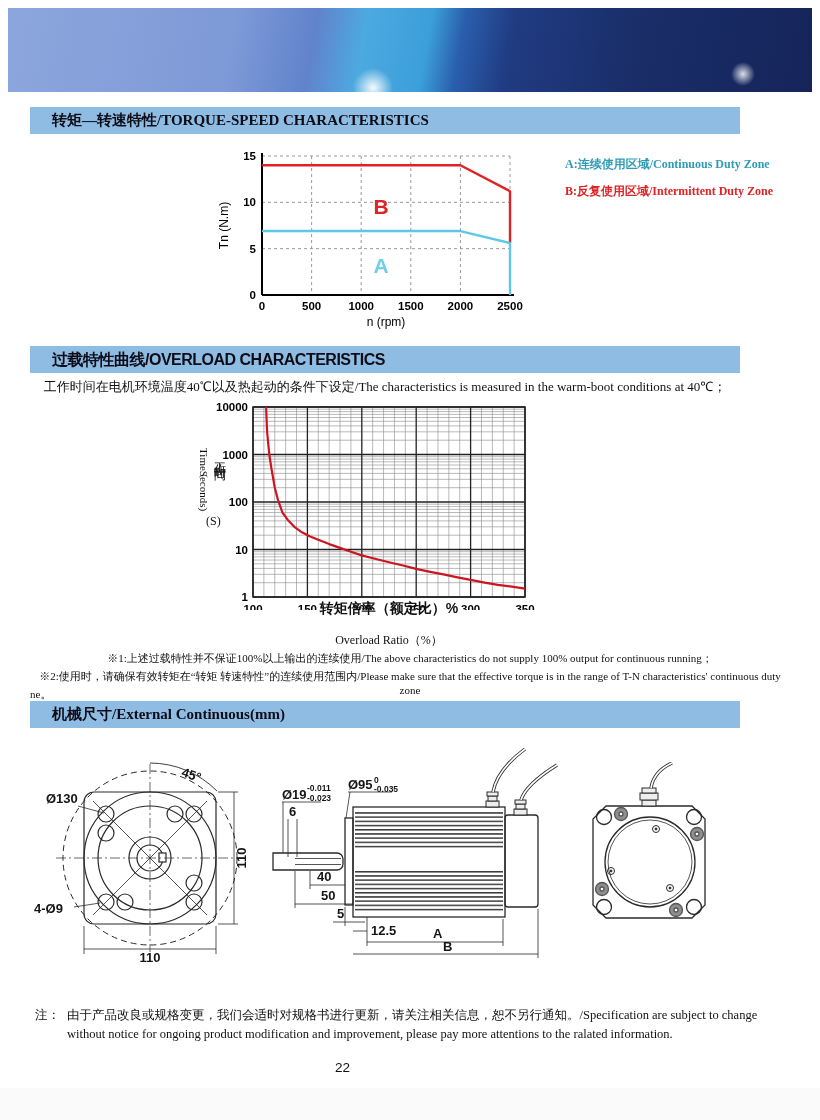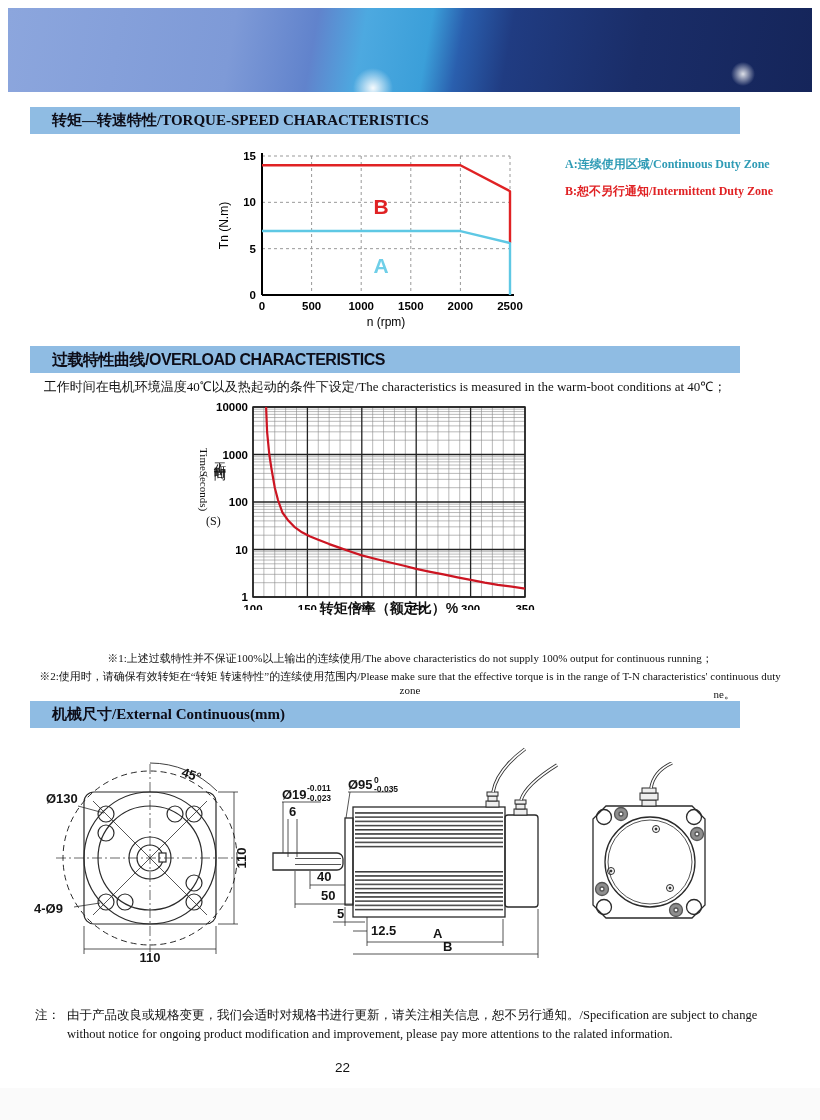--- a/index.html
+++ b/index.html
@@ -23,21 +23,21 @@
   #legA{top:156px} #legB{top:183px}
   #ochart{position:absolute;left:195px;top:396px;width:380px;height:262px}
   .time-en{position:absolute;left:1px;top:52px;writing-mode:vertical-rl;font-size:11px}
   .time-cn{position:absolute;left:16px;top:56px;writing-mode:vertical-rl;font-size:12.5px;letter-spacing:2px}
   .time-s{position:absolute;left:11px;top:118px;font-size:12px}
   .oxl1{position:absolute;left:58px;top:204px;width:272px;text-align:center;
         font-family:"Liberation Sans",sans-serif;font-weight:bold;font-size:14px}
   .oxl2{position:absolute;left:58px;top:236px;width:272px;text-align:center;font-size:12px}
   .note{position:absolute;left:30px;width:760px;text-align:center;font-size:11px}
   #note1{top:651px} #note2{top:669px}
-  #noteTail{top:687px;width:705px;text-align:right;padding-right:55px}
+  #noteTail{top:687px;width:705px;text-align:left;padding-right:55px}
   .draw{position:absolute}
   .dim{font:bold 13px "Liberation Sans",sans-serif;fill:#151515}
   .dimS{font:bold 8.5px "Liberation Sans",sans-serif;fill:#151515}
   #fnote{position:absolute;left:35px;top:1006px;width:745px;font-size:12.5px;display:flex;line-height:1.55}
   .fprefix{width:32px;flex:none}
   .ftext{flex:1}
   #pgno{position:absolute;left:300px;top:1060px;width:50px;text-align:right;
         font:13.5px "Liberation Sans",sans-serif}
   .botband{position:absolute;left:0;bottom:0;width:820px;height:32px;background:#fafafa}
   svg text{stroke:none}
@@ -75,21 +75,21 @@
       <text x="298" y="164" text-anchor="middle" font-size="11.5" font-weight="bold" font-family="Liberation Sans,sans-serif">2500</text>
       <polyline points="50,19.26666666666665 248.4,19.26666666666665 298,45.21333333333334 298,97.10666666666667" fill="none" stroke="#e02224" stroke-width="2.4" stroke-linejoin="round"></polyline>
       <polyline points="50,85.06 248.4,85.06 298,97.10666666666667 298,149" fill="none" stroke="#5ec8e4" stroke-width="2.4" stroke-linejoin="round"></polyline>
       <text x="169.04" y="68.38000000000001" text-anchor="middle" fill="#e02224" font-size="21" font-weight="bold" font-family="Liberation Sans,sans-serif">B</text>
       <text x="169.04" y="126.75999999999999" text-anchor="middle" fill="#6fcfe8" font-size="21" font-weight="bold" font-family="Liberation Sans,sans-serif">A</text>
       <text x="0" y="0" transform="translate(16 79.5) rotate(-90)" text-anchor="middle" font-size="12" font-family="Liberation Sans,sans-serif">Tn (N.m)</text>
       <text x="174" y="180" text-anchor="middle" font-size="12" font-family="Liberation Sans,sans-serif">n (rpm)</text>
     </svg>
 </div>
 <div class="legend" id="legA" style="color: rgb(46, 155, 181);">A:连续使用区域/Continuous Duty Zone</div>
-<div class="legend" id="legB" style="color: rgb(224, 34, 36);">B:恕不另行通知/Intermittent Duty Zone</div>
+<div class="legend" id="legB" style="color: rgb(224, 34, 36);">B:反复使用区域/Intermittent Duty Zone</div>
 
 <div class="sec-bar" id="bar2">
   <div class="sec-title">过载特性曲线/OVERLOAD CHARACTERISTICS</div>
 </div>
 <div class="subtitle">工作时间在电机环境温度40℃以及热起动的条件下设定/The characteristics is measured in the warm-boot conditions at 40℃；</div>
 
 <div id="ochart">
   <svg width="380" height="214" viewBox="0 0 380 214">
       <line x1="68.88" y1="11" x2="68.88" y2="201" stroke="#8a8a8a" stroke-width="0.6"></line>
       <line x1="79.76" y1="11" x2="79.76" y2="201" stroke="#8a8a8a" stroke-width="0.6"></line>
@@ -165,20 +165,21 @@
       <text x="166.8" y="217" text-anchor="middle" font-size="11.5" font-weight="bold" font-family="Liberation Sans,sans-serif">200</text>
       <text x="221.2" y="217" text-anchor="middle" font-size="11.5" font-weight="bold" font-family="Liberation Sans,sans-serif">250</text>
       <text x="275.6" y="217" text-anchor="middle" font-size="11.5" font-weight="bold" font-family="Liberation Sans,sans-serif">300</text>
       <text x="330" y="217" text-anchor="middle" font-size="11.5" font-weight="bold" font-family="Liberation Sans,sans-serif">350</text>
       <path d="M71.1 11.0 L72.1 35.8 L74.3 58.5 L76.5 72.8 L79.8 91.7 L83.0 104.0 L87.4 116.5 L92.8 123.9 L99.3 130.8 L107.0 136.3 L114.6 140.3 L123.3 143.8 L134.2 148.1 L145.0 151.9 L155.9 155.7 L166.8 159.4 L179.9 162.7 L194.0 166.2 L208.1 169.5 L221.2 172.9 L235.3 175.8 L248.4 178.3 L262.5 181.3 L275.6 183.8 L289.7 186.7 L302.8 188.9 L316.9 190.7 L330.0 192.6" fill="none" stroke="#cc1522" stroke-width="2.2" stroke-linejoin="round"></path>
     </svg>
   <span class="time-en">Time（Seconds)</span>
   <span class="time-cn">工作时间</span>
   <span class="time-s">(S)</span>
   <div class="oxl1">转矩倍率（额定比）%</div>
+  <div class="oxl2">Overload Ratio（%）</div>
 </div>
 
 <div class="note" id="note1">※1:上述过载特性并不保证100%以上输出的连续使用/The above characteristics do not supply 100% output for continuous running；</div>
 <div class="note" id="note2">※2:使用时，请确保有效转矩在“转矩 转速特性”的连续使用范围内/Please make sure that the effective torque is in the range of T-N characteristics' continuous duty zone</div>
 <div class="note" id="noteTail">ne。</div>
 
 <div class="sec-bar" id="bar3">
   <div class="sec-title">机械尺寸/External Continuous(mm)</div>
 </div>
 

